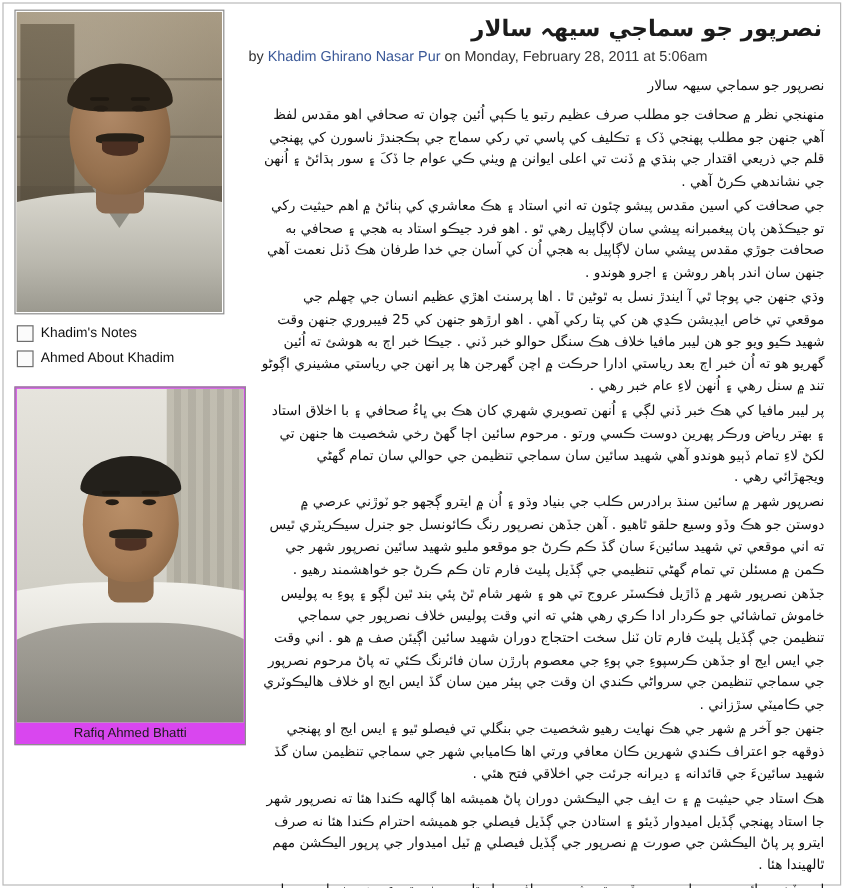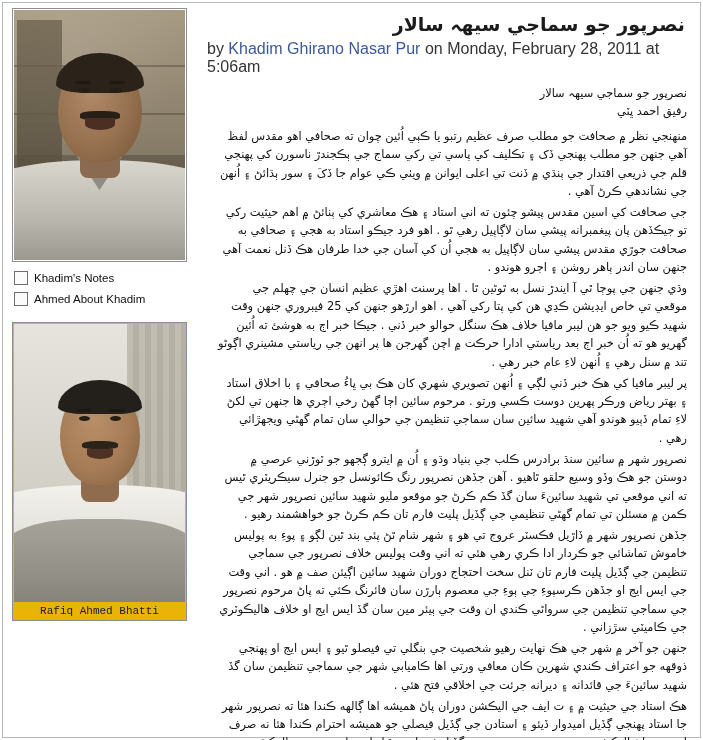--- a/index.html
+++ b/index.html
@@ -193,27 +193,26 @@
     border: 1px solid #6e6e6e;
     background: #fbfbfb;
     flex: 0 0 12px;
   }
   .check-label {
     font-size: 11.5px;
     color: #111;
   }
 
   .photo-frame-2 {
-    width: 175px;
+    width: 193px;
     border: 1px solid #8e8e8e;
-    background: #eab308;
+    background: #d946ef;
     padding: 1px;
     margin-top: 7px;
     box-sizing: border-box;
-    font-family: Liberation Mono, monospace;
   }
   .photo-bottom {
     width: 100%;
     height: 278px;
     position: relative;
     overflow: hidden;
     background: #cfcfc9;
   }
   
   .p2-bg {
@@ -323,21 +322,21 @@
     direction: rtl;
     text-align: right;
     font-size: 19px;
     font-weight: bold;
     color: #1b1b1b;
     line-height: 1.3;
     margin: 2px 2px 3px 0;
     font-family: "DejaVu Sans", sans-serif;
   }
   .byline {
-    font-size: 16px;
+    font-size: 12px;
     color: #333333;
     margin: 0 0 8px 1px;
   }
   .byline .author {
     color: #3b5998;
     text-decoration: none;
   }
   .article {
     direction: rtl;
     text-align: right;
@@ -426,26 +425,25 @@
 
       <div class="byline">
         <span>by</span>
         <a class="author" href="#">Khadim Ghirano Nasar Pur</a>
         <span>on</span>
         <span>Monday, February 28, 2011 at 5:06am</span>
       </div>
 
       <div class="article">
         <p class="tight hdr">نصرپور جو سماجي سيهہ سالار</p>
-        <p class="tight hdr">رفيق احمد ڀٽي</p>
         <div class="spacer-sm"></div>
         <p>منهنجي نظر ۾ صحافت جو مطلب صرف عظيم رتبو يا ڪٻي اُئين چوان ته صحافي اهو مقدس لفظ آهي جنهن جو مطلب پهنجي ڏک ۽ تڪليف کي پاسي تي رکي سماج جي ٻڪجندڙ ناسورن کي پهنجي قلم جي ذريعي اقتدار جي ٻنڌي ۾ ڏنت تي اعلى ايوانن ۾ ويٺي ڪي عوام جا ڏکَ ۽ سور ٻڌائڻ ۽ اُنهن جي نشاندهي ڪرڻ آهي .</p>
         <p>جي صحافت کي اسين مقدس پيشو چئون ته اني استاد ۽ هڪ معاشري کي ٻنائڻ ۾ اهم حيثيت رکي تو جيڪڏهن پان پيغمبرانه پيشي سان لاڳاپيل رهي ٿو . اهو فرد جيڪو استاد به هجي ۽ صحافي به صحافت جوڙي مقدس پيشي سان لاڳاپيل به هجي اُن کي آسان جي خدا طرفان هڪ ڏنل نعمت آهي جنهن سان اندر ٻاهر روشن ۽ اجرو هوندو .</p>
         <p>وڌي جنهن جي پوڄا ٿي آ ايندڙ نسل به ٿوڻين ٿا . اها پرسنٽ اهڙي عظيم انسان جي چهلم جي موقعي تي خاص ايڊيشن ڪڍي هن کي پتا رکي آهي . اهو ارڙهو جنهن کي 25 فيبروري جنهن وقت شهيد ڪيو ويو جو هن ليبر مافيا خلاف هڪ سنگل حوالو خبر ڏني . جيڪا خبر اڄ به هوشئ ته اُئين گهريو هو ته اُن خبر اڄ بعد رياستي ادارا حرڪت ۾ اچن گهرجن ها پر انهن جي رياستي مشينري اڳوڻو تند ۾ سنل رهي ۽ اُنهن لاءِ عام خبر رهي .</p>
-        <p>پر ليبر مافيا کي هڪ خبر ڏني لڳي ۽ اُنهن تصويري شهري کان هڪ بي ڀاءُ صحافي ۽ با اخلاق استاد ۽ بهتر رياض ورڪر پهرين دوست ڪسي ورتو . مرحوم سائين اڄا گهڻ رخي اڄري ها جنهن تي لکڻ لاءِ تمام ڏٻيو هوندو آهي شهيد سائين سان سماجي تنظيمن جي حوالي سان تمام گهڻي ويجهڙائي رهي .</p>
+        <p>پر ليبر مافيا کي هڪ خبر ڏني لڳي ۽ اُنهن تصويري شهري کان هڪ بي ڀاءُ صحافي ۽ با اخلاق استاد ۽ بهتر رياض ورڪر پهرين دوست ڪسي ورتو . مرحوم سائين اڄا گهڻ رخي شخصيت ها جنهن تي لکڻ لاءِ تمام ڏٻيو هوندو آهي شهيد سائين سان سماجي تنظيمن جي حوالي سان تمام گهڻي ويجهڙائي رهي .</p>
         <p>نصرپور شهر ۾ سائين سنڌ برادرس ڪلب جي بنياد وڌو ۽ اُن ۾ ايترو ڳجهو جو ٽوڙني عرصي ۾ دوستن جو هڪ وڏو وسيع حلقو ٿاهيو . آهن جڏهن نصرپور رنگ ڪائونسل جو جنرل سيڪريٽري ٿيس ته اني موقعي تي شهيد سائينءَ سان گڏ ڪم ڪرڻ جو موقعو مليو شهيد سائين نصرپور شهر جي ڪمن ۾ مسئلن تي تمام گهڻي تنظيمي جي ڳڏيل پليٽ فارم تان ڪم ڪرڻ جو خواهشمند رهيو .</p>
         <p>جڏهن نصرپور شهر ۾ ڏاڙيل فڪسٽر عروج تي هو ۽ شهر شام ٿڻ پئي بند ٿين لڳو ۽ پوءِ به پوليس خاموش تماشائي جو ڪردار ادا ڪري رهي هئي ته اني وقت پوليس خلاف نصرپور جي سماجي تنظيمن جي ڳڏيل پليٽ فارم تان ٽنل سخت احتجاج دوران شهيد سائين اڳيئن صف ۾ هو . اني وقت جي ايس ايج او جڏهن ڪرسپوءِ جي ٻوءِ جي معصوم ٻارڙن سان فائرنگ ڪئي ته پاڻ مرحوم نصرپور جي سماجي تنظيمن جي سرواڻي ڪندي ان وقت جي ٻيئر مين سان گڏ ايس ايج او خلاف هاليڪوٽري جي ڪاميٽي سڙزاني .</p>
         <p>جنهن جو آخر ۾ شهر جي هڪ نهايت رهيو شخصيت جي بنگلي تي فيصلو ٿيو ۽ ايس ايج او پهنجي ذوقهه جو اعتراف ڪندي شهرين ڪان معافي ورتي اها ڪاميابي شهر جي سماجي تنظيمن سان گڏ شهيد سائينءَ جي قائدانه ۽ ديرانه جرئت جي اخلاقي فتح هئي .</p>
         <p>هڪ استاد جي حيثيت ۾ ۽ ت ايف جي اليڪشن دوران پاڻ هميشه اها ڳالهه ڪندا هئا ته نصرپور شهر جا استاد پهنجي ڳڏيل اميدوار ڏيئو ۽ استادن جي ڳڏيل فيصلي جو هميشه احترام ڪندا هئا نه صرف ايترو پر پاڻ اليڪشن جي صورت ۾ نصرپور جي ڳڏيل فيصلي ۾ ٽيل اميدوار جي پرپور اليڪشن مهم ٿالهيندا هئا .</p>
         <p>اڄ جڏهن سائين جي چهلم جي موقعي تي شهيد صحافي ۽ استاد جي خدمتن عيوض پڻ طور برسات هئي ايڊيشن ڏني رهي آهي ته آئون به صرف اهو عرض ڪندس ته اسان هن سال ته نه صرف هڪ صحافي هڪ سماجي ورڪر هڪ بهترين دوست ۽ هڪ بهترين ايڊمنسٽريٽر وڃايو آهي پر اسان اڄ سڀ ڪجهه وڃائي ڇڏيو آهيون چوء نه اهڙين هستين جو جنم صدين ۾ ٿيندو آهي پر اڄ ٿي هئڻ فيس ڪرڻ مول تنهنجا هئا ته ڪوٽه ڏڪيا يا تنهنجي دل ۾ ذري ماتر انسانيت ڪوهه رهي هئي جو تو شهر سان هئڻو وڏو فيس ڪيو ، خدا وند ڪريم شهيدن کي جنت ۾ اعلى مقام ڏي ، خدا ڪان اها به دعا آهي ته قاتل کي پهنجي انجام تائين پهچائي ۽ اڄري پيامڪ موت ڏڪي ڏي ،</p>
 
       </div>
 
     </div>
   </div>

